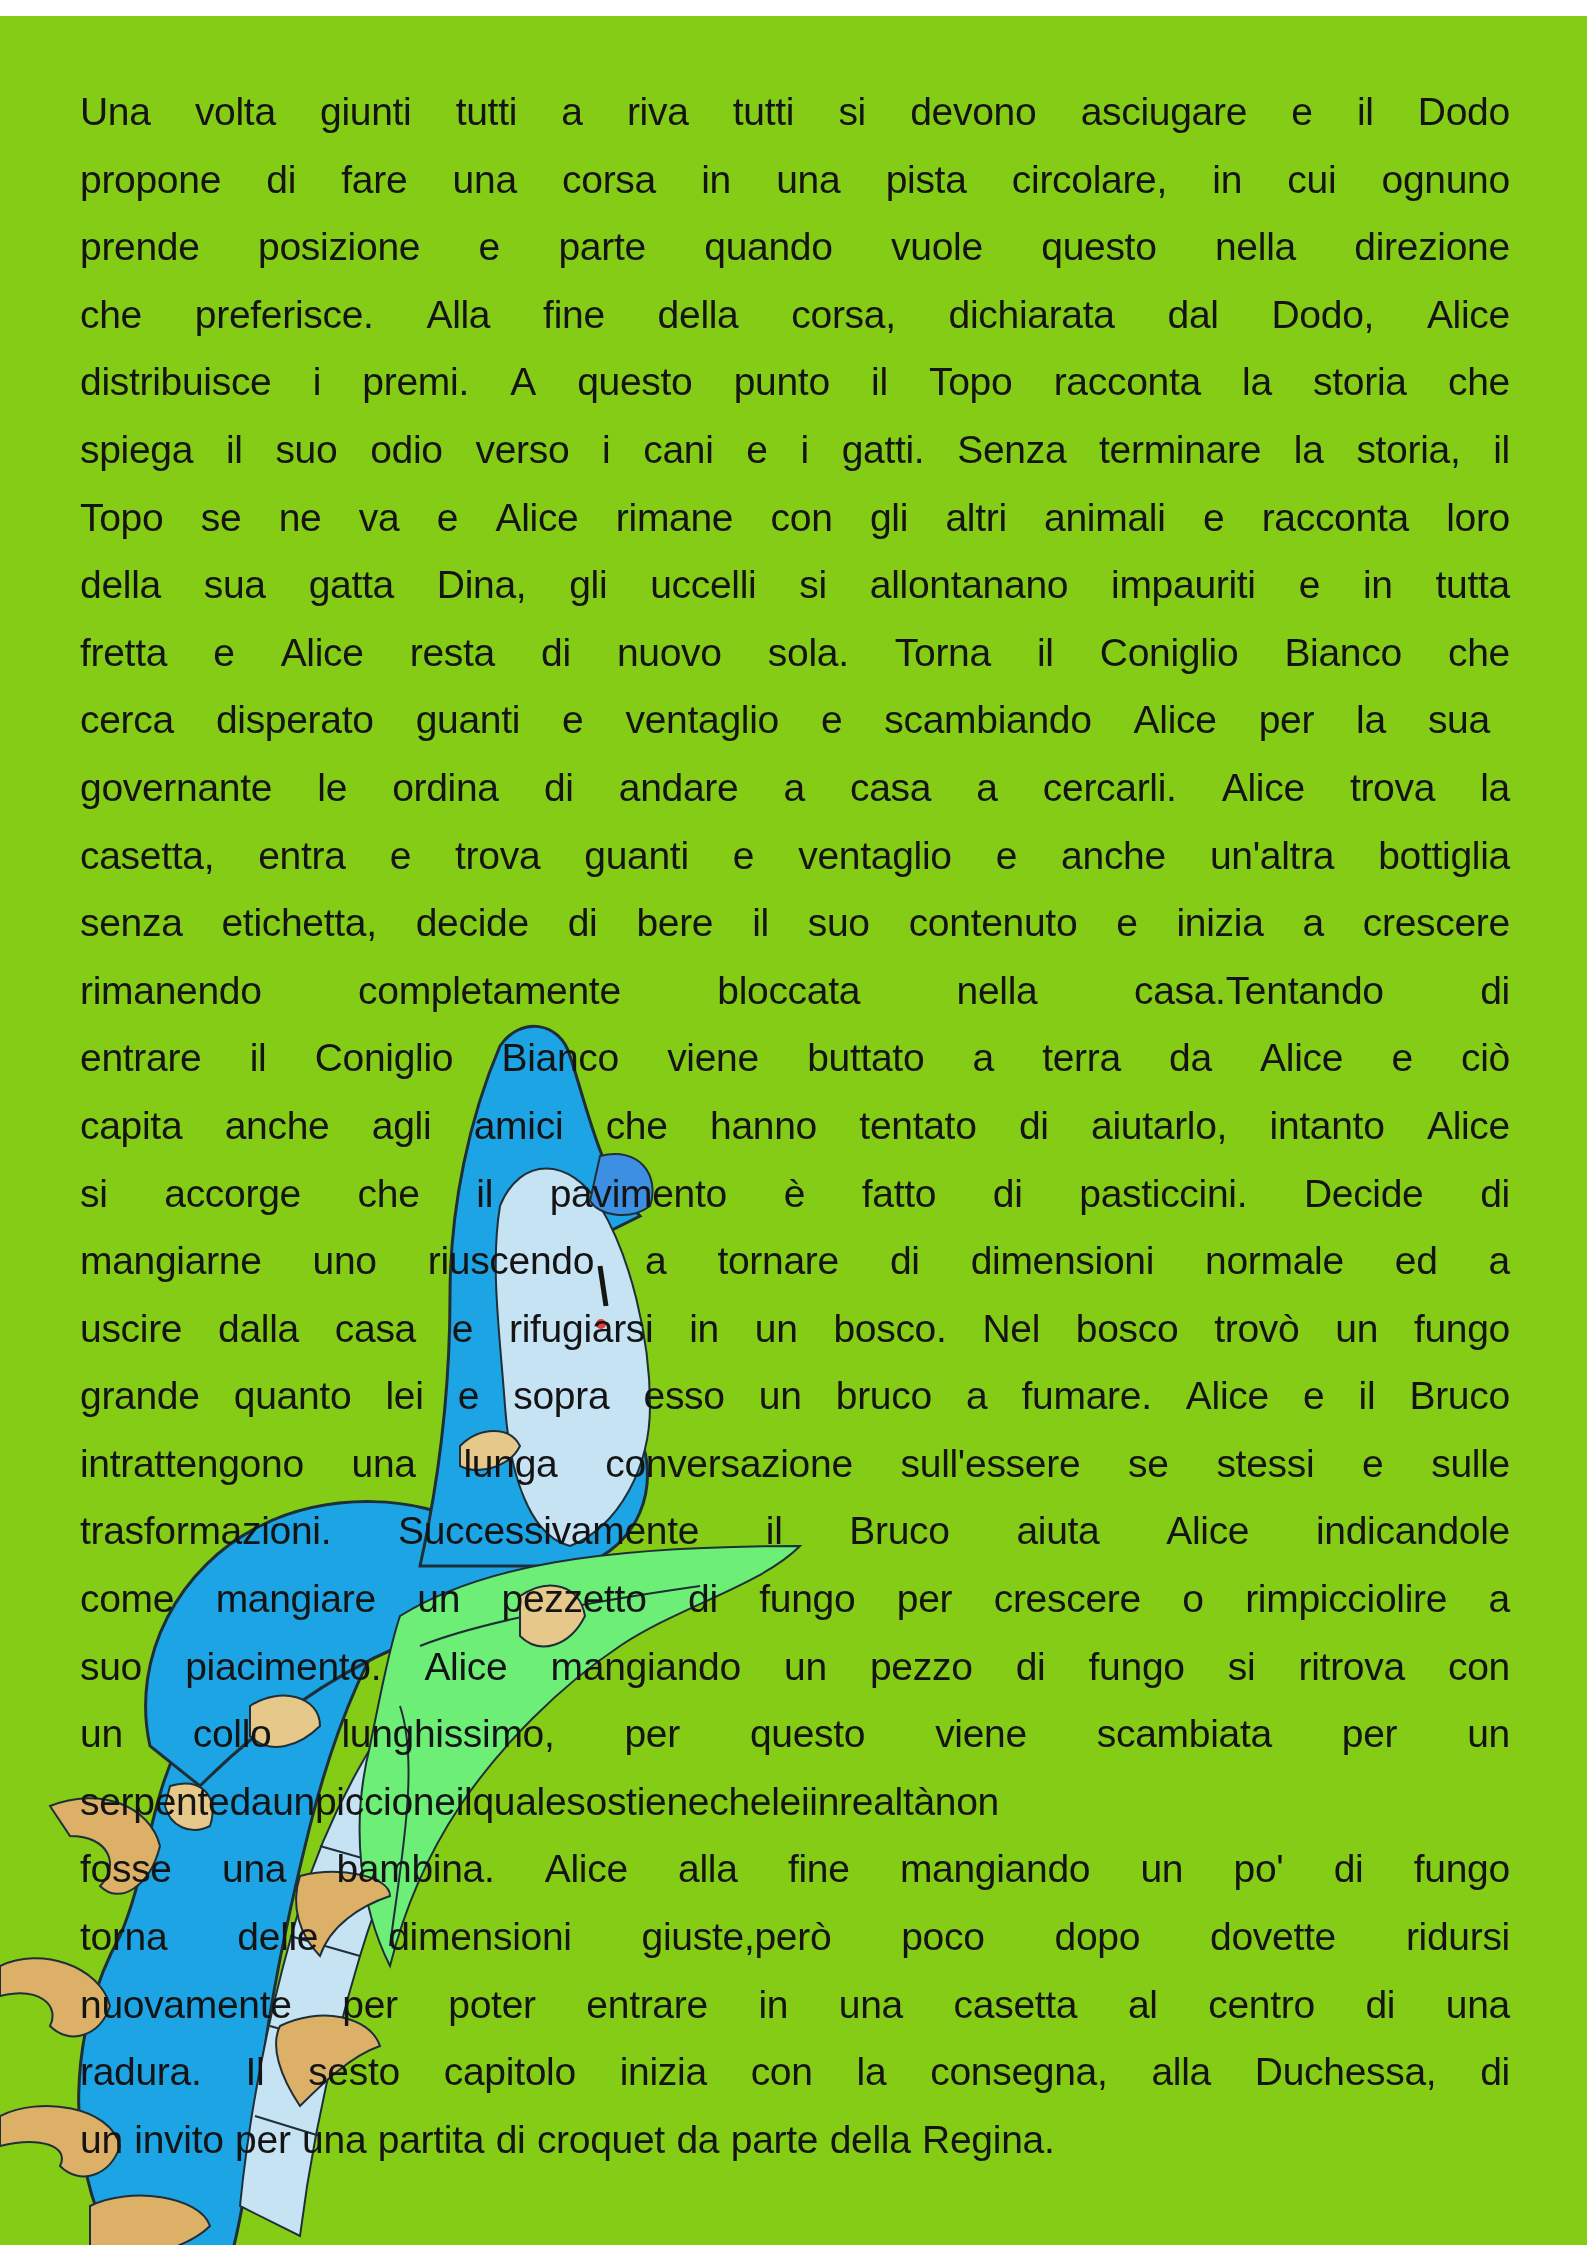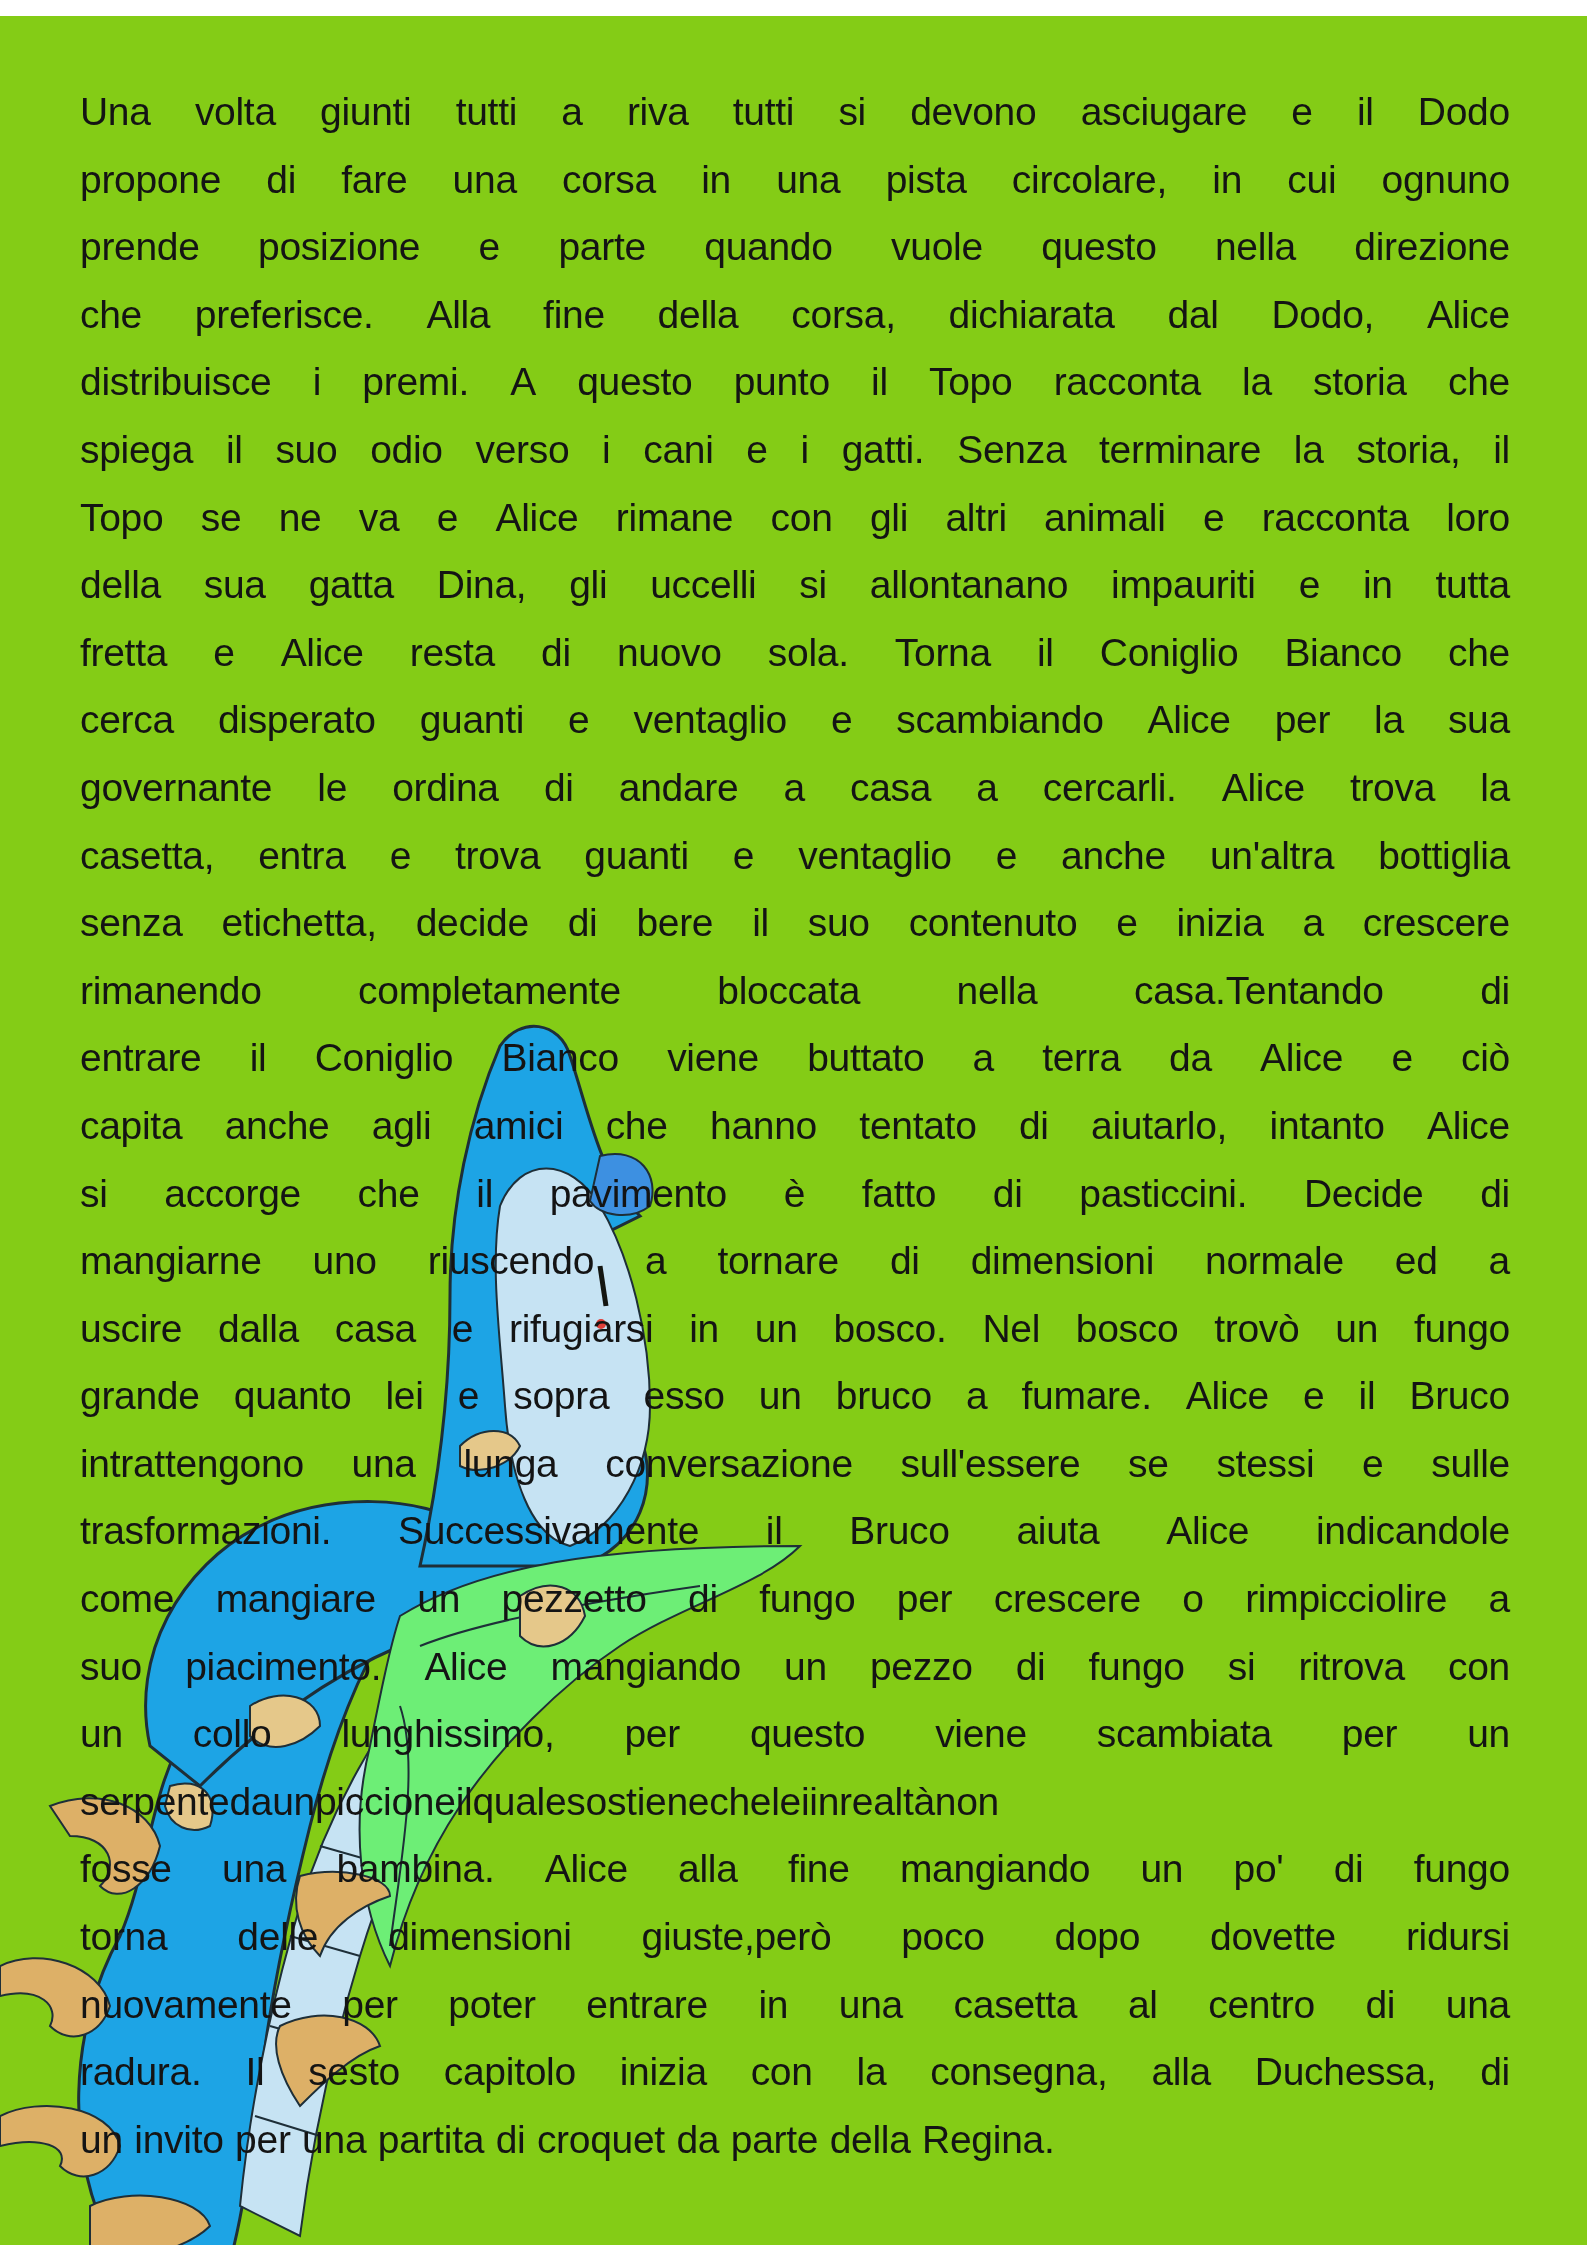--- a/index.html
+++ b/index.html
@@ -190,21 +190,21 @@
         <span>resta</span>
         <span>di</span>
         <span>nuovo</span>
         <span>sola.</span>
         <span>Torna</span>
         <span>il</span>
         <span>Coniglio</span>
         <span>Bianco</span>
         <span>che</span>
       </div>
-    <div class="line" style="white-space: normal; display: flex; justify-content: space-between;">
+    <div class="line" style="white-space: normal; display: flex;  gap: 42px;">
         <span>cerca</span>
         <span>disperato</span>
         <span>guanti</span>
         <span>e</span>
         <span>ventaglio</span>
         <span>e</span>
         <span>scambiando</span>
         <span>Alice</span>
         <span>per</span>
         <span>la</span>

